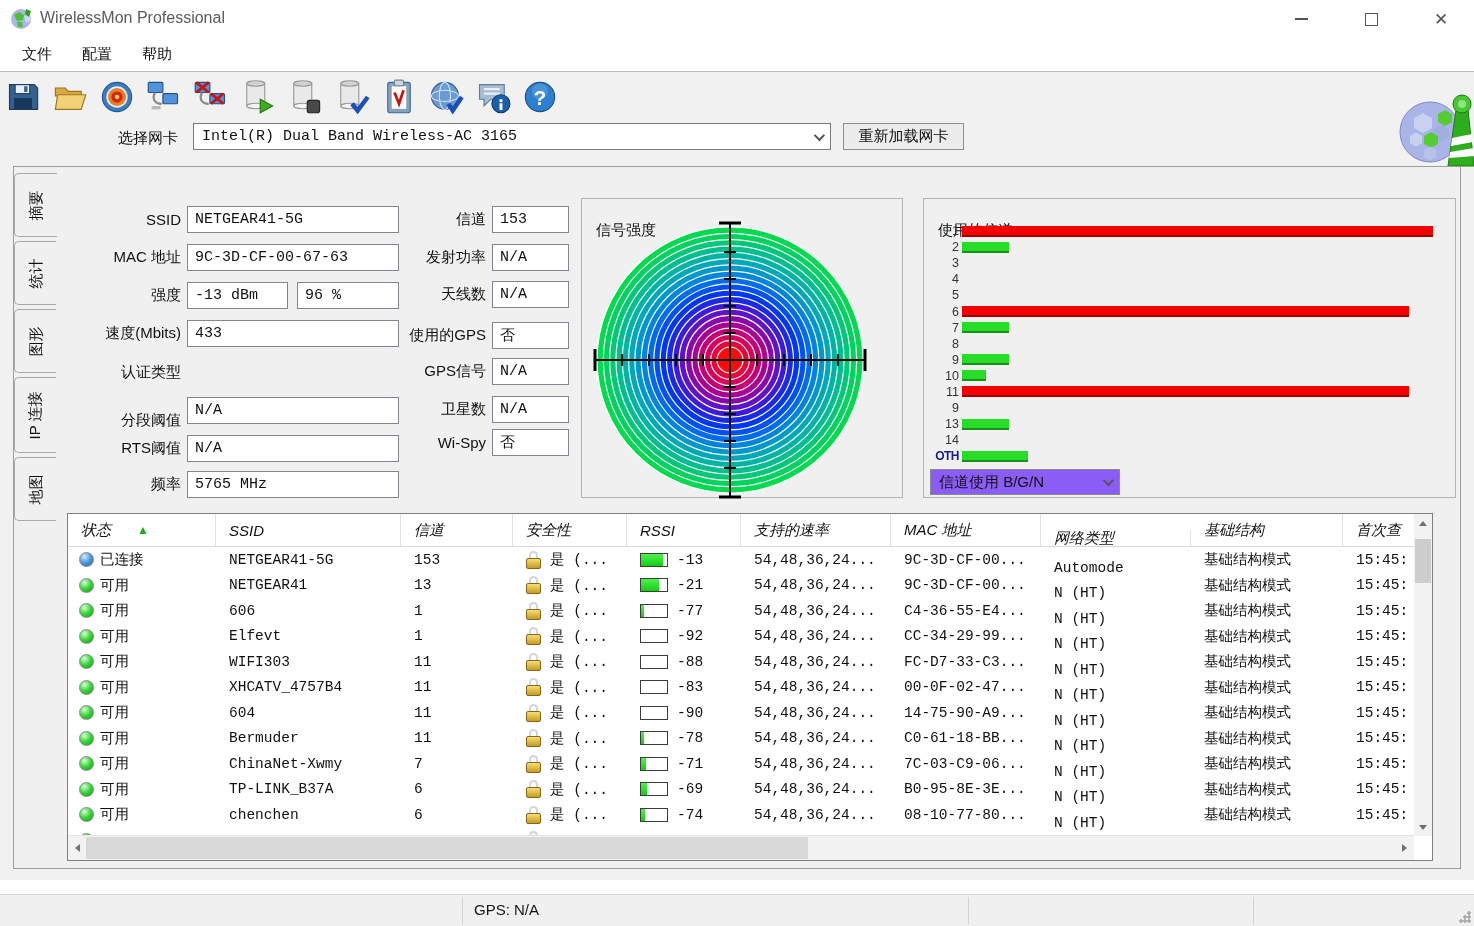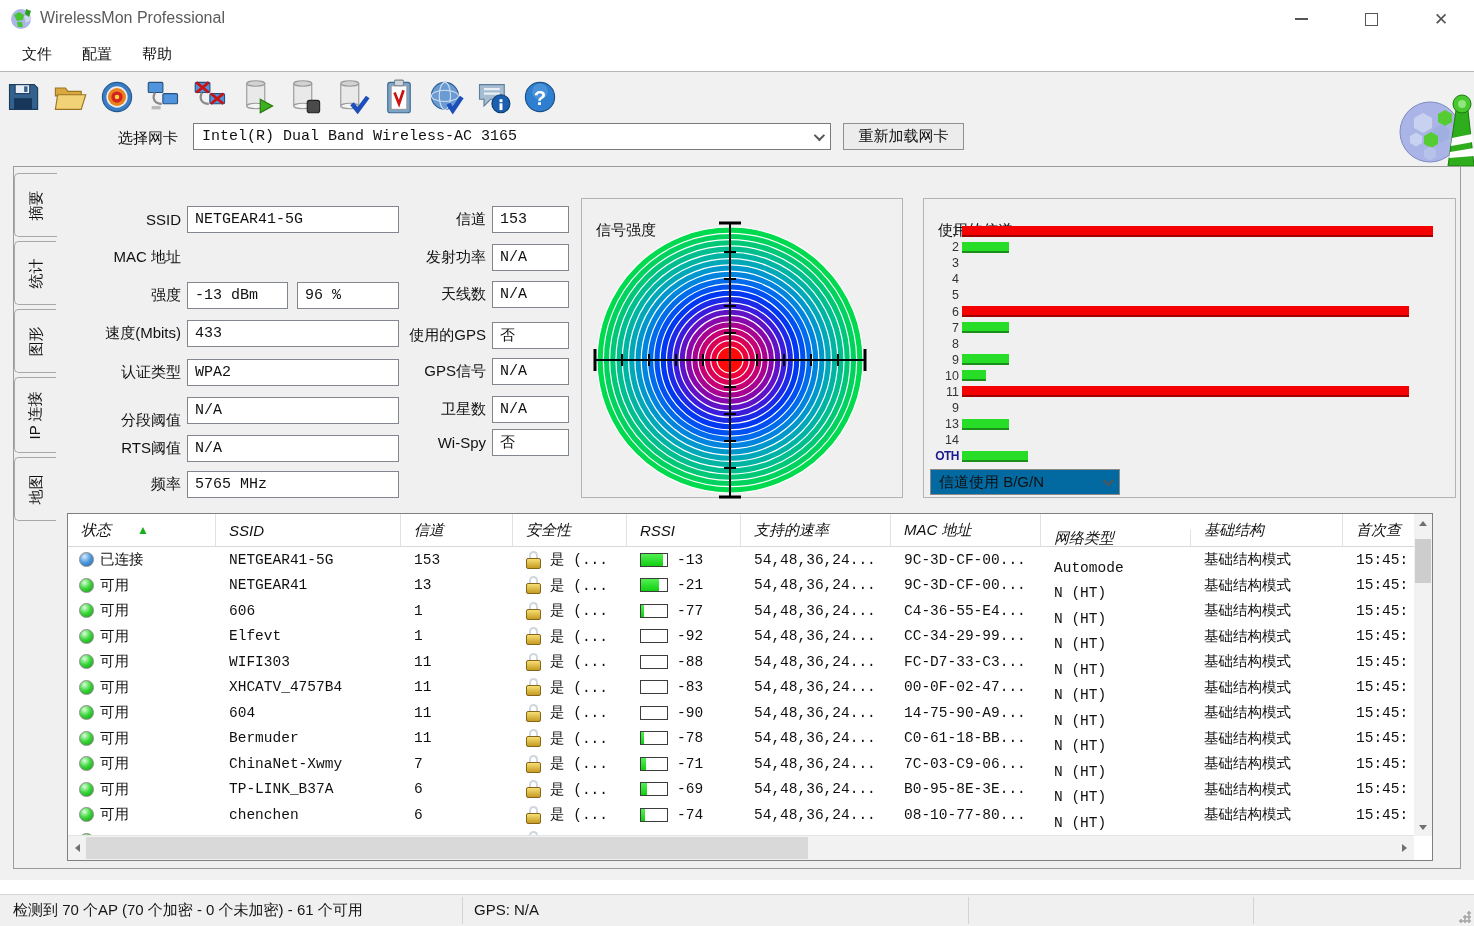--- a/index.html
+++ b/index.html
@@ -53,21 +53,21 @@
   .gb-signal{left:567px;top:31px;width:322px;height:300px;}
   .gb-channels{left:909px;top:31px;width:533px;height:300px;}
   .gb-title{position:absolute;top:-10px;left:10px;background:#f0f0f0;padding:0 4px;font-size:15px;color:#111;margin-top:32px;}
 
   
   .chrows{position:absolute;left:6px;top:24px;right:8px;}
   .chrow{height:16.1px;display:flex;align-items:center;}
   .chlabel{width:32px;text-align:right;font-size:12.5px;color:#333;padding-right:3px;flex:none;}
   .chlabel.oth{color:#1a1a8c;font-weight:bold;font-size:12px;letter-spacing:-0.5px;}
   .chbar{height:11px;border-bottom:2px solid rgba(0,0,0,0.35);}
-  .ch-select{position:absolute;left:6px;top:270px;width:190px;height:26px;background:#0369a1;border:1px solid #8a8a8a;display:flex;align-items:center;padding:0 8px;font-size:15px;color:#111;}
+  .ch-select{position:absolute;left:6px;top:270px;width:190px;height:26px;background:#8b5cf6;border:1px solid #8a8a8a;display:flex;align-items:center;padding:0 8px;font-size:15px;color:#111;}
   .ch-select .chev{margin-left:auto;}
 
   
   .tablebox{position:absolute;left:53px;top:346px;width:1366px;height:348px;background:#fff;border:1px solid #7f7f7f;}
   .thead{position:absolute;left:0;top:0;right:18px;height:33px;display:flex;border-bottom:1px solid #d8d8d8;background:#fff;font-style:italic;}
   .th{display:flex;align-items:center;padding-left:13px;font-size:15px;color:#111;border-right:1px solid #e2e2e2;flex:none;overflow:hidden;white-space:nowrap;}
   .sort-tri{color:#18b018;font-size:12px;margin-left:26px;}
   .trows{position:absolute;left:0;top:33px;right:18px;height:289px;overflow:hidden;}
   .trow{display:flex;height:25.5px;align-items:center;}
   .td{flex:none;display:flex;align-items:center;padding-left:13px;font-size:14.5px;color:#101010;overflow:hidden;white-space:nowrap;font-family:"Liberation Mono","DejaVu Sans Mono",monospace;}
@@ -254,33 +254,33 @@
         </div>
       </div>
 
     <div id="form-left">
         <div class="frow" style="left: 0px; top: 39px; width: 600px;">
           <div class="flabel" style="left: 20px; width: 147px;">SSID</div>
           <div class="fbox mono" style="left: 173px; width: 212px;">NETGEAR41-5G</div>
         </div>
         <div class="frow" style="left: 0px; top: 77px; width: 600px;">
           <div class="flabel" style="left: 20px; width: 147px;">MAC 地址</div>
+          <div class="fbox mono" style="left: 173px; width: 212px;">9C-3D-CF-00-67-63</div>
         </div>
         <div class="frow" style="left: 0px; top: 115px; width: 600px;">
           <div class="flabel" style="left: 20px; width: 147px;">强度</div>
           <div class="fbox mono" style="left: 173px; width: 101px;">-13 dBm</div>
           <div class="fbox mono" style="left: 283px; width: 102px;">96 %</div>
         </div>
         <div class="frow" style="left: 0px; top: 153px; width: 600px;">
           <div class="flabel" style="left: 20px; width: 147px;">速度(Mbits)</div>
           <div class="fbox mono" style="left: 173px; width: 212px;">433</div>
         </div>
         <div class="frow" style="left: 0px; top: 192px; width: 600px;">
           <div class="flabel" style="left: 20px; width: 147px;">认证类型</div>
-          <div class="fbox mono" style="left: 173px; width: 212px;">WPA2</div>
         </div>
         <div class="frow" style="left: 0px; top: 230px; width: 600px;">
           <div class="flabel" style="left: 20px; width: 147px; margin-top: 20px;">分段阈值</div>
           <div class="fbox mono" style="left: 173px; width: 212px;">N/A</div>
         </div>
         <div class="frow" style="left: 0px; top: 268px; width: 600px;">
           <div class="flabel" style="left: 20px; width: 147px;">RTS阈值</div>
           <div class="fbox mono" style="left: 173px; width: 212px;">N/A</div>
         </div>
         <div class="frow" style="left: 0px; top: 304px; width: 600px;">
@@ -789,19 +789,18 @@
         <div class="hthumb"></div>
         <div class="sarrow" style="right:0;top:3px;">
             <span class="tri-right"></span>
           </div>
       </div>
     </div>
   </div>
 </div>
 
 <div class="statusbar">
-  <span class="sb-text" style="left:13px;">检测到 70 个AP (70 个加密 - 0 个未加密) - 61 个可用</span>
   <span class="sb-sep" style="left:462px;"></span>
   <span class="sb-text" style="left:474px;">GPS: N/A</span>
   <span class="sb-sep" style="left:968px;"></span>
   <span class="sb-sep" style="left:1253px;"></span>
   <span class="grip"></span>
 </div>
 
 </body></html>

